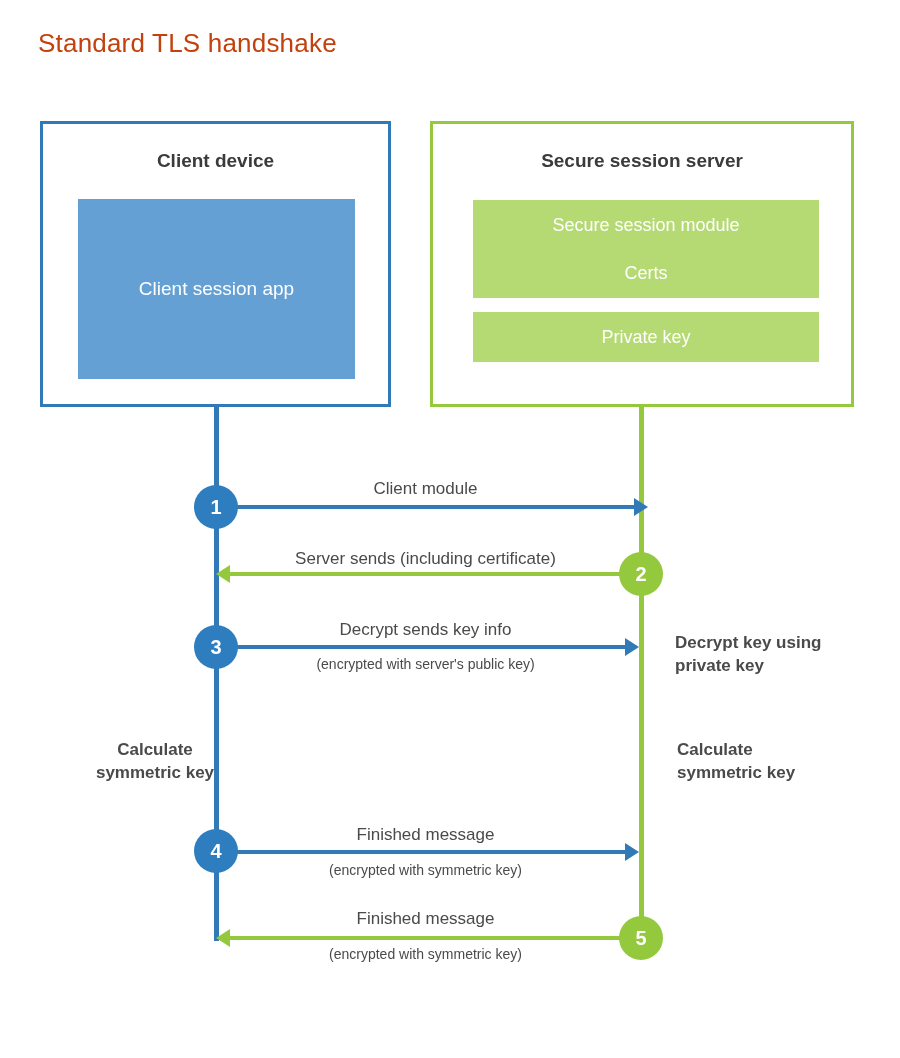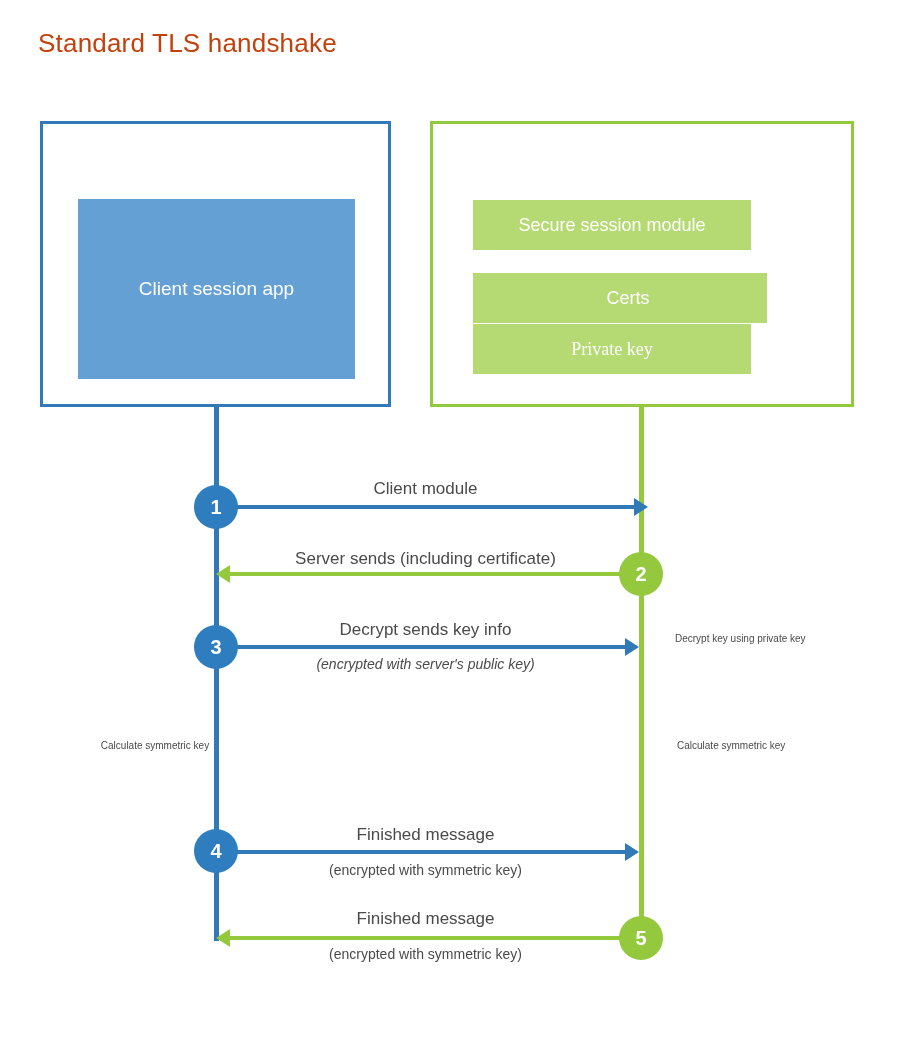--- a/index.html
+++ b/index.html
@@ -77,33 +77,33 @@
     justify-content: center;
     text-align: center;
     line-height: 1.35;
     padding: 0 18px;
     box-sizing: border-box;
   }
 
   .server-module {
     position: absolute;
     left: 40px;
-    width: 278px;
+    width: 346px;
     height: 50px;
     background: #b5d973;
     color: #ffffff;
     font-size: 18px;
     display: flex;
     align-items: center;
     justify-content: center;
     text-align: center;
   }
   .server-module.m0 { top: 76px; }
-  .server-module.m1 { top: 149px; padding-left: 16px; }
-  .server-module.m2 { top: 200px; font-family: Liberation Serif, serif; }
+  .server-module.m1 { top: 124px; }
+  .server-module.m2 { top: 188px; }
 
   
   .lifeline {
     position: absolute;
     width: 5px;
   }
   .lifeline.client {
     left: 214px;
     top: 404px;
     height: 537px;
@@ -168,39 +168,42 @@
     white-space: nowrap;
   }
   .msg-sublabel {
     position: absolute;
     font-size: 14px;
     color: #4a4a4a;
     white-space: nowrap;
   }
   .side-note {
     position: absolute;
-    font-size: 10px;
+    font-size: 17px;
     color: #4a4a4a;
     line-height: 1.35;
+    font-weight: bold;
   }
   .side-note.center { text-align: center; }
   .side-note.left { text-align: left; }
 </style>
 </head>
 <body>
 
 <div id="diagram-root">
 
   <div class="page-title">Standard TLS handshake</div>
 
   <div class="party-box client">
+    <div class="party-title">Client device</div>
     <div class="client-app-block">Client session app</div>
   </div>
 
   <div class="party-box server">
+    <div class="party-title">Secure session server</div>
     <div class="server-module m0">Secure session module</div>
     <div class="server-module m1">Certs</div>
     <div class="server-module m2">Private key</div>
   </div>
 
   <div class="lifeline client"></div>
   <div class="lifeline server"></div>
 
   <div class="msg blue" style="left:216px; top:505px; width:419px;">
     <span class="arrow-head right"></span>
@@ -212,21 +215,21 @@
     <span class="arrow-head left"></span>
   </div>
   <div class="step-badge green" style="left:619px; top:552px;">2</div>
   <div class="msg-label" style="left:216px; top:549px; width:419px; text-align:center;">Server sends (including certificate)</div>
 
   <div class="msg blue" style="left:216px; top:645px; width:410px;">
     <span class="arrow-head right"></span>
   </div>
   <div class="step-badge blue" style="left:194px; top:625px;">3</div>
   <div class="msg-label" style="left:216px; top:620px; width:419px; text-align:center;">Decrypt sends key info</div>
-  <div class="msg-sublabel" style="left:216px; top:656px; width:419px; text-align:center;font-style:italic;">(encrypted with server's public key)</div>
+  <div class="msg-sublabel" style="left:216px; top:656px; width:419px; text-align:center;">(encrypted with server's public key)</div>
   <div class="side-note left" style="left:675px; top:632px; width:180px;">Decrypt key using private key</div>
 
   <div class="side-note center" style="left:90px; top:739px; width:130px;">Calculate symmetric key</div>
   <div class="side-note left" style="left:677px; top:739px; width:130px;">Calculate symmetric key</div>
 
   <div class="msg blue" style="left:216px; top:850px; width:410px;">
     <span class="arrow-head right"></span>
   </div>
   <div class="step-badge blue" style="left:194px; top:829px;">4</div>
   <div class="msg-label" style="left:216px; top:825px; width:419px; text-align:center;">Finished message</div>

